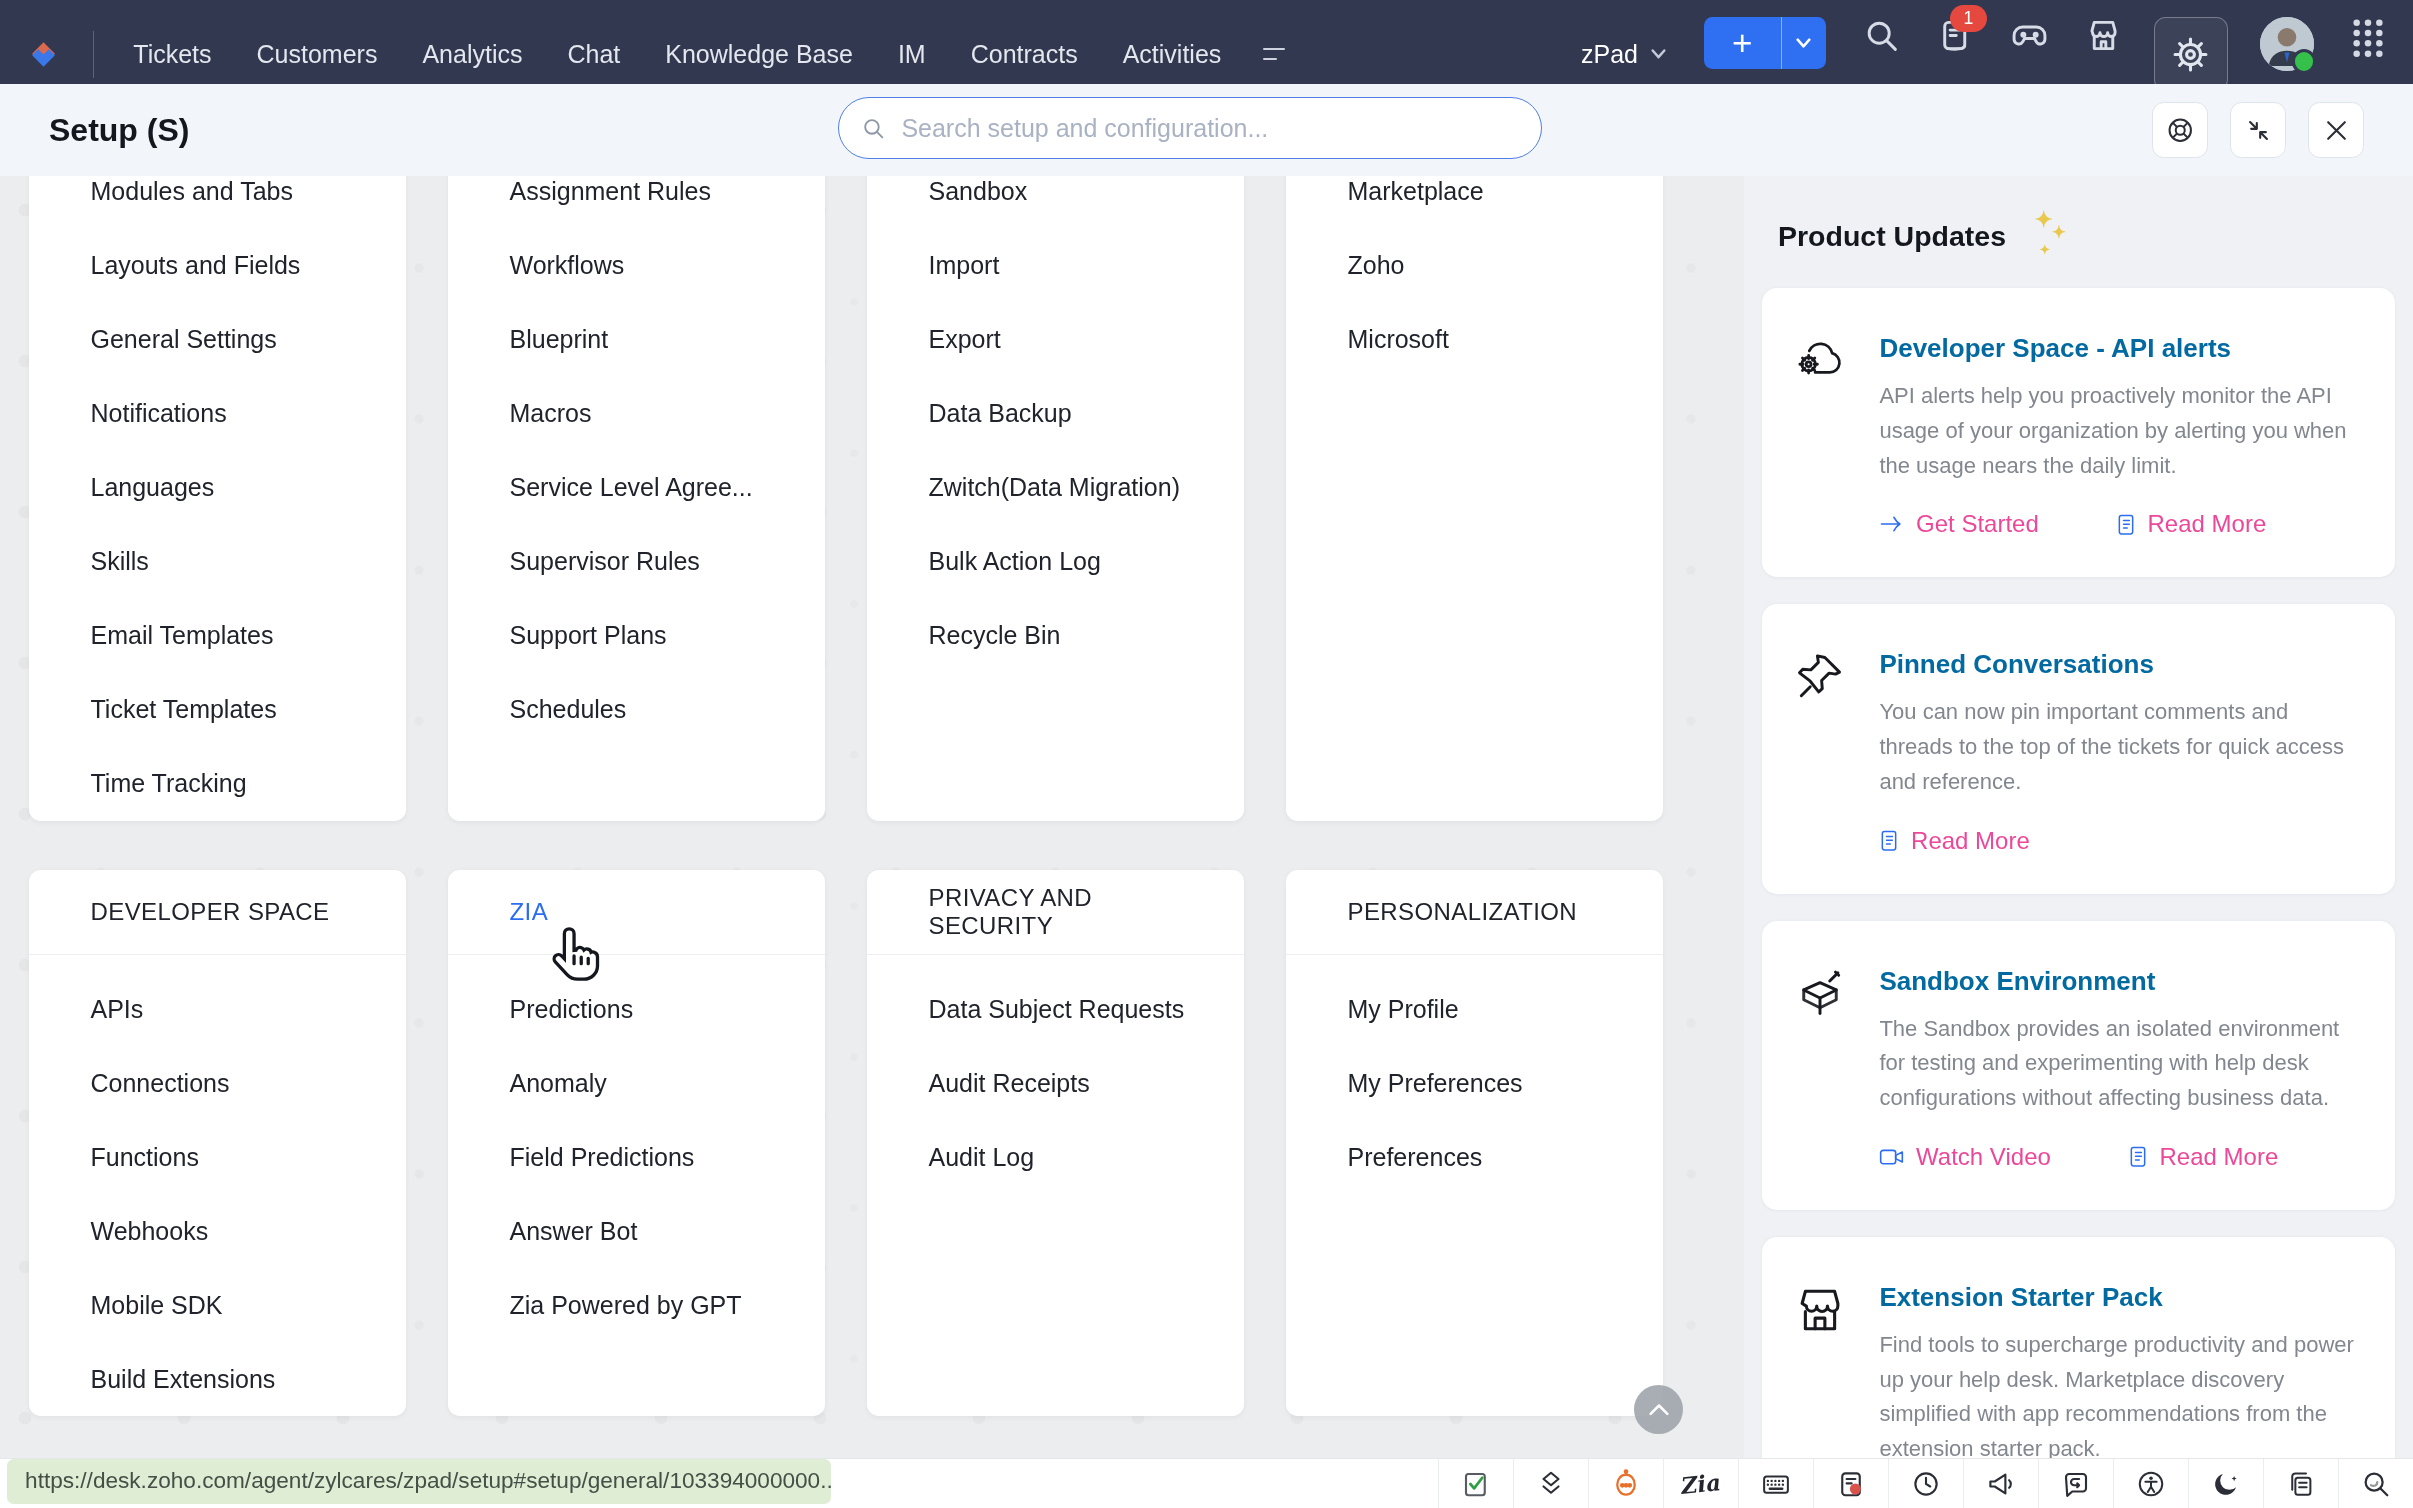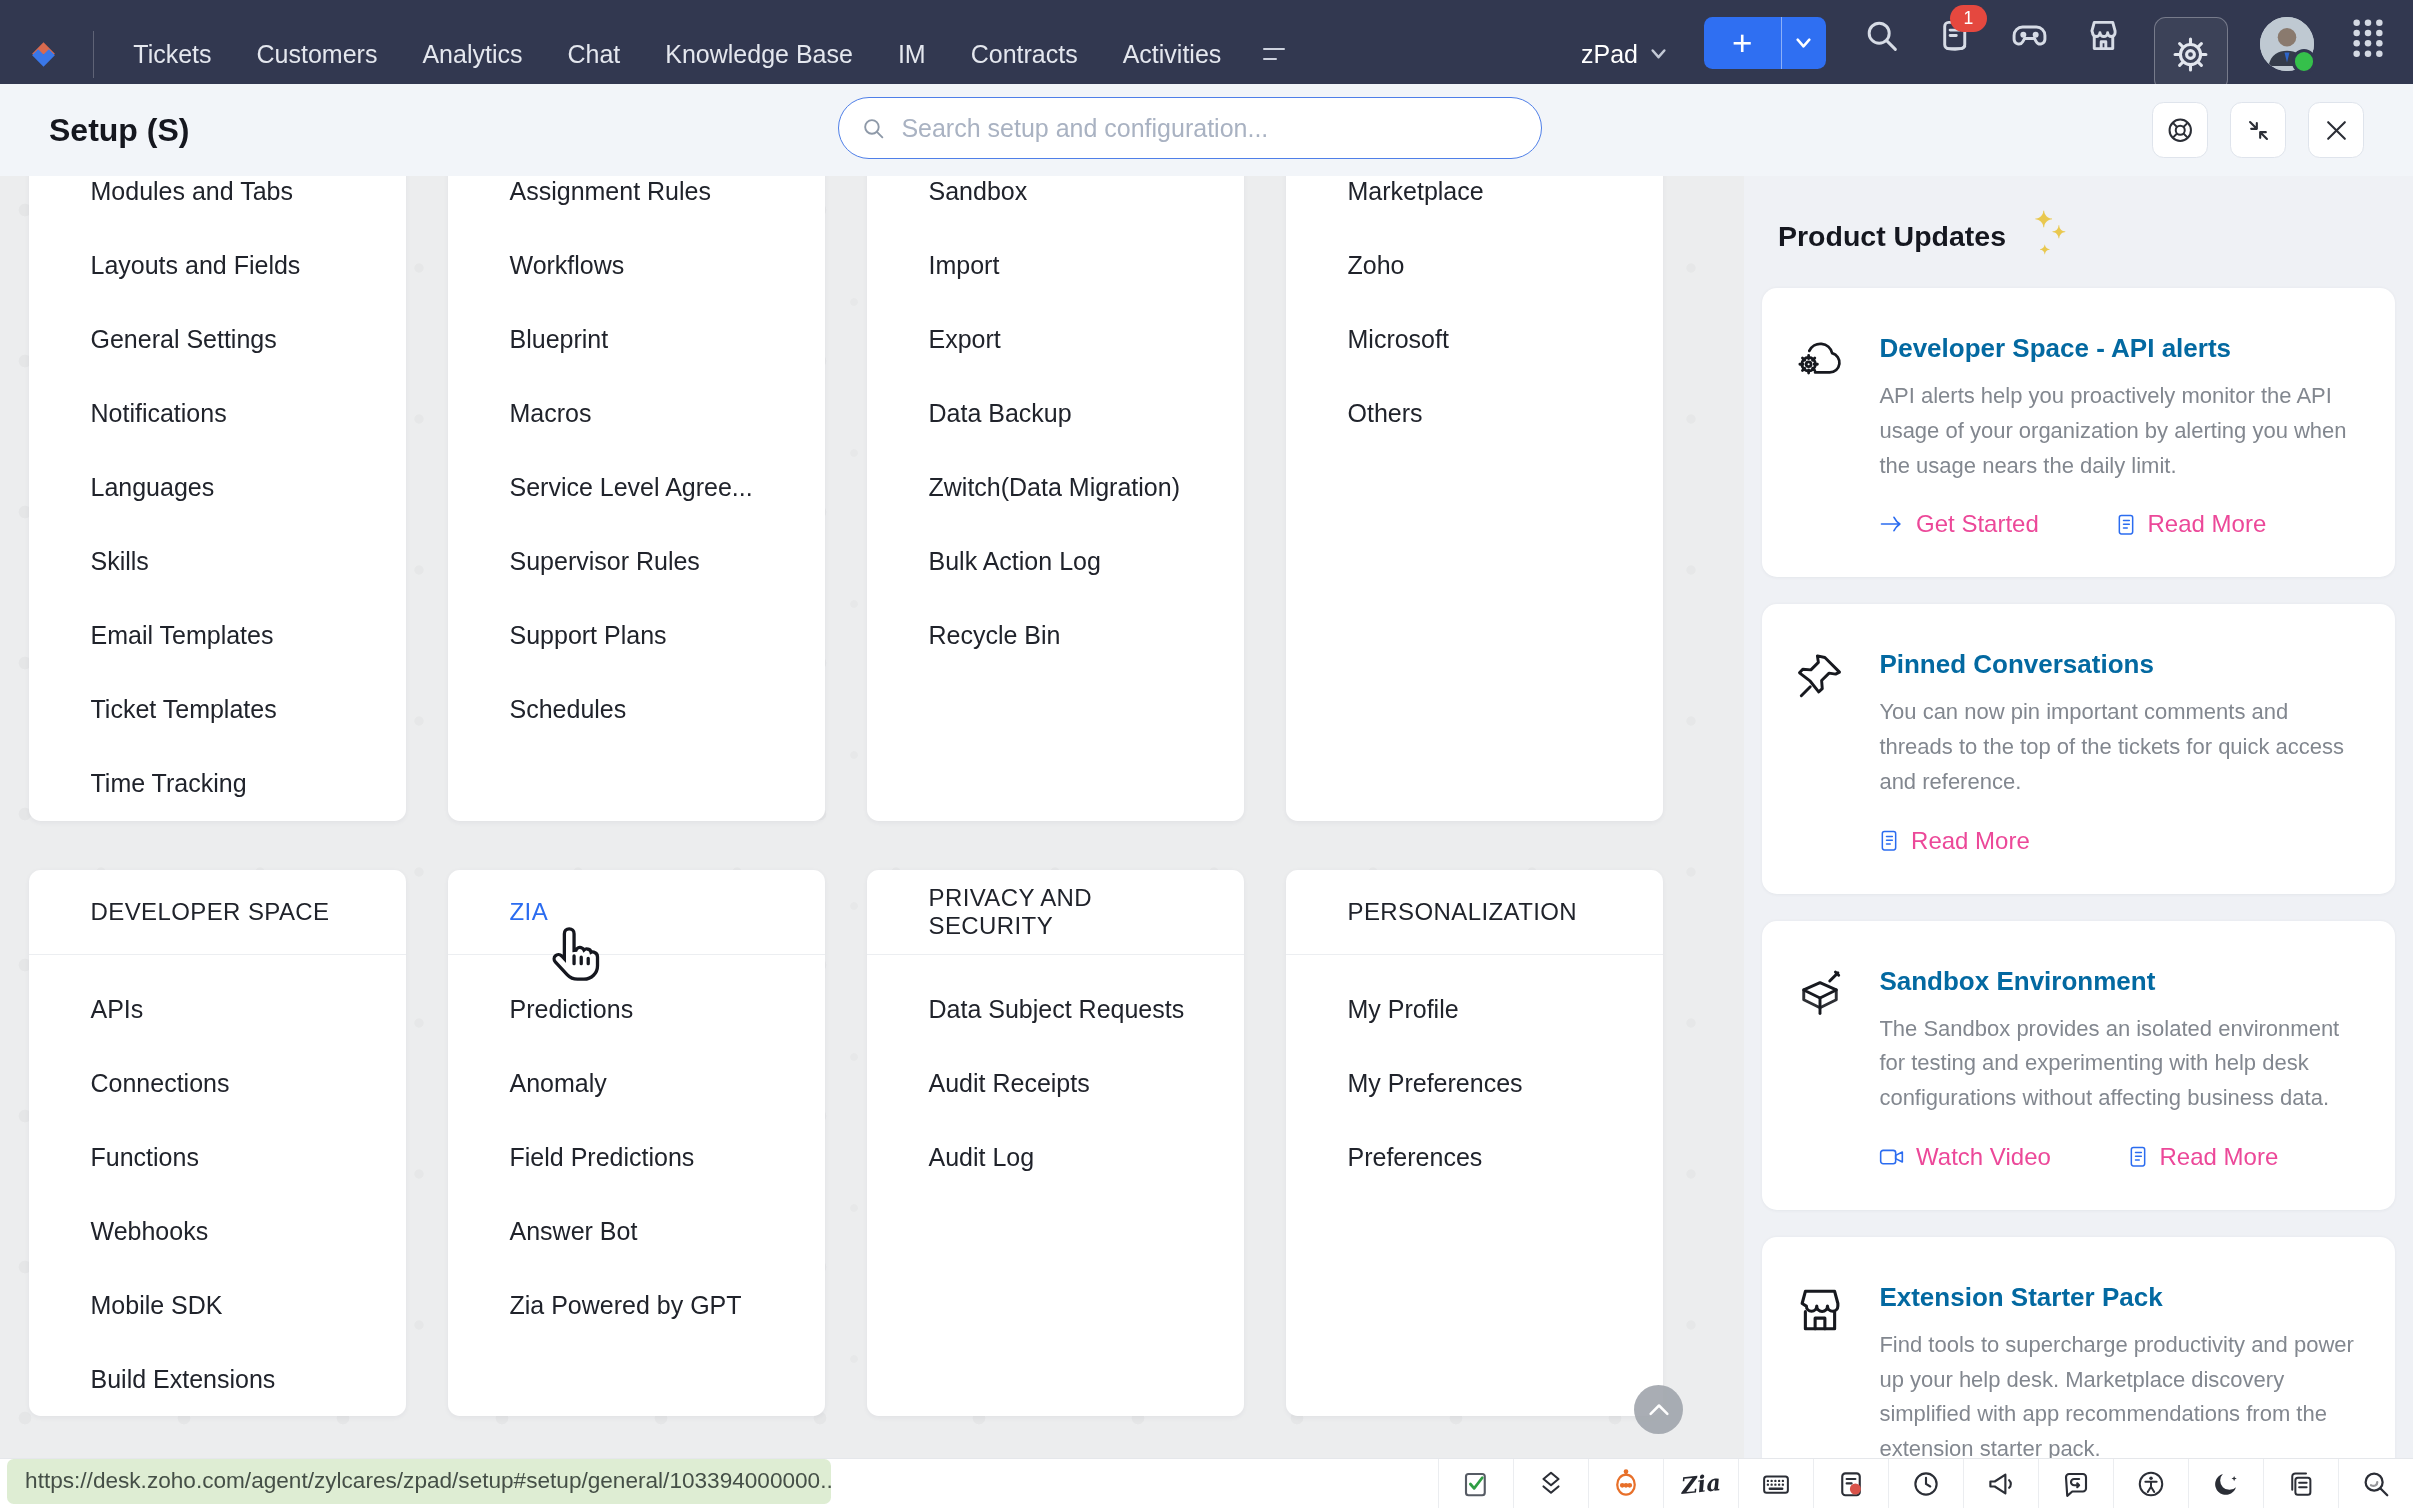--- a/index.html
+++ b/index.html
@@ -385,21 +385,20 @@
         <div class="menu-item">Export</div>
         <div class="menu-item">Data Backup</div>
         <div class="menu-item">Zwitch(Data Migration)</div>
         <div class="menu-item">Bulk Action Log</div>
         <div class="menu-item">Recycle Bin</div>
       </div>
       <div class="card card-upper">
         <div class="menu-item">Marketplace</div>
         <div class="menu-item">Zoho</div>
         <div class="menu-item">Microsoft</div>
-        <div class="menu-item">Others</div>
       </div>
     </div>
 
     <div class="cols cols-lower">
       <div class="card card-lower">
         <div class="sec-head">DEVELOPER SPACE</div>
         <div class="lower-items">
           <div class="menu-item">APIs</div>
           <div class="menu-item">Connections</div>
           <div class="menu-item">Functions</div>

